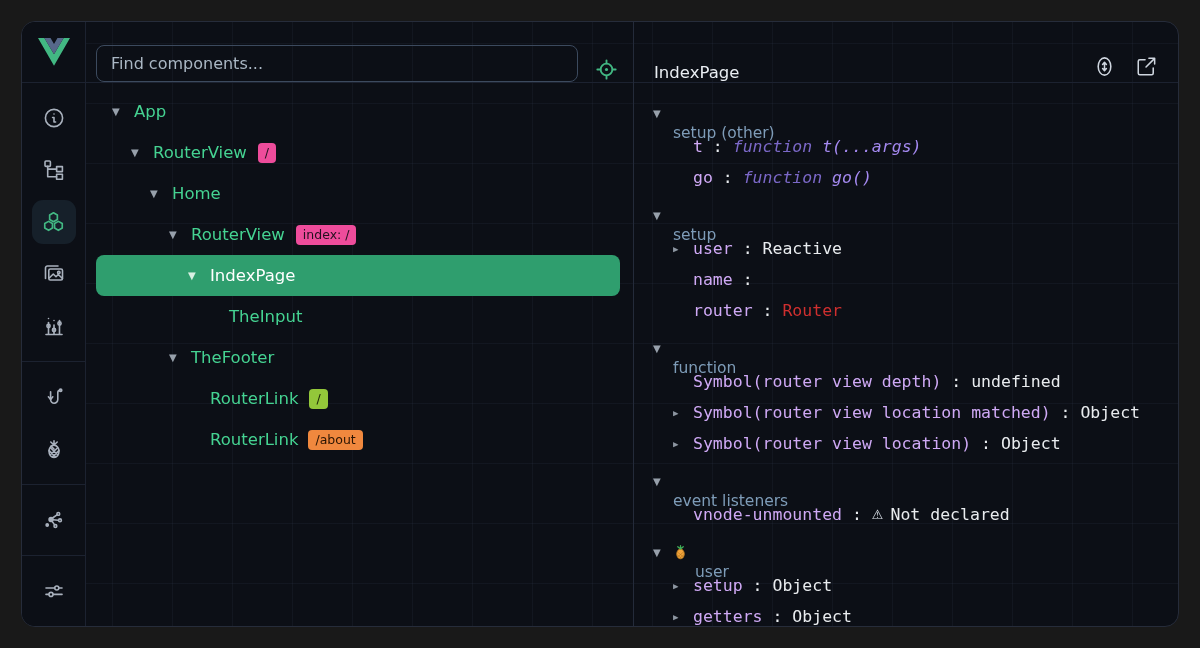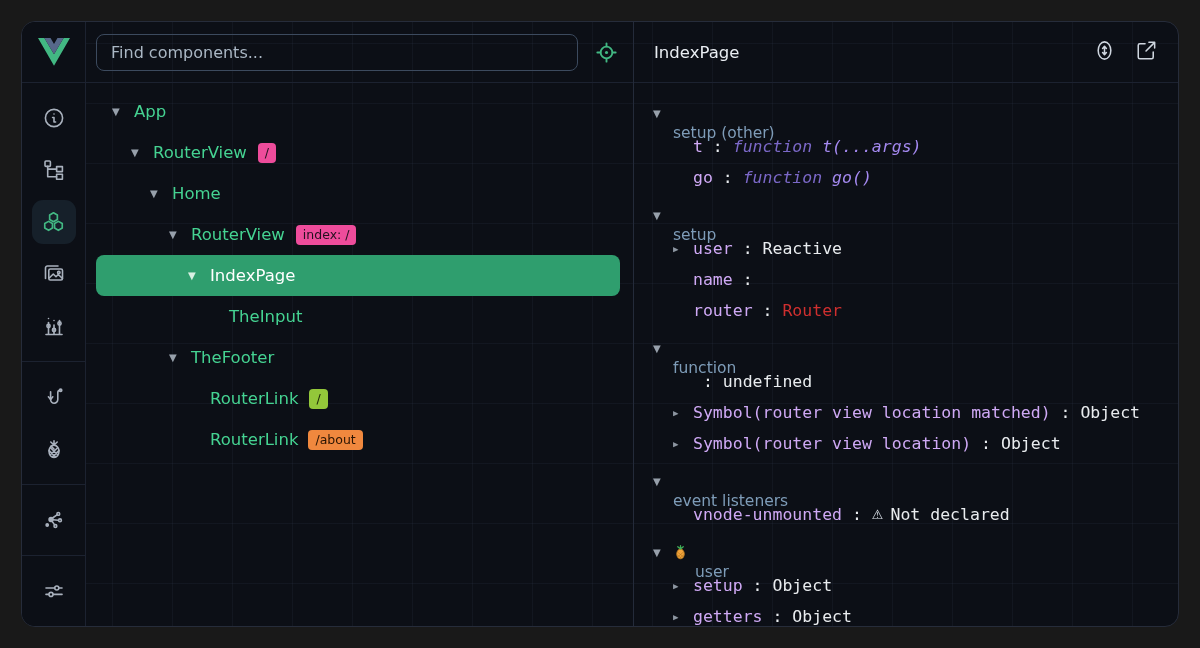--- a/index.html
+++ b/index.html
@@ -28,21 +28,21 @@
     flex:1; display:flex; min-width:0;
     background-image:
       linear-gradient(rgba(150,175,220,0.05) 1px, transparent 1px),
       linear-gradient(90deg, rgba(150,175,220,0.05) 1px, transparent 1px);
     background-size:60px 60px;
     background-position:26px 21px;
   }
   .tree-panel { width:548px; flex:0 0 548px; border-right:1px solid #242b3a; display:flex; flex-direction:column; min-width:0; }
   .inspector-panel { flex:1; display:flex; flex-direction:column; min-width:0; }
 
-  .panel-header { height:61px; flex:0 0 61px; border-bottom:1px solid #1c2230; display:flex; align-items:center; }
+  .panel-header { height:61px; flex:0 0 61px; border-bottom:1px solid #1c2230; display:flex; align-items:flex-end; }
 
   
   .tree-head { padding:0 14px 0 10px; }
   .search-input {
     width:484px; height:37px; background:transparent; border:1px solid #3c4a5e; border-radius:8px;
     color:#dfe5ec; font-family:"DejaVu Sans", sans-serif; font-size:16px; padding:0 14px; outline:none;
   }
   .search-input::placeholder { color:#aab7c4; opacity:1; }
   .picker-btn { margin-left:16px; color:#42b883; cursor:pointer; display:flex; }
 
@@ -284,21 +284,21 @@
               <span class="sec-arrow">▼</span>
               <span class="sec-label">setup</span>
             </div>
             <div class="insp-row"><span class="rw">▶</span><span class="rkey">user</span><span class="rcolon"> : </span><span class="v-plain">Reactive</span></div>
             <div class="insp-row"><span class="rw"></span><span class="rkey">name</span><span class="rcolon"> : </span><span class="v-muted"> (Ref)</span></div>
             <div class="insp-row"><span class="rw"></span><span class="rkey">router</span><span class="rcolon"> : </span><span class="v-error">Router</span></div>
             <div class="sec-head gap">
               <span class="sec-arrow">▼</span>
               <span class="sec-label">function</span>
             </div>
-            <div class="insp-row"><span class="rw"></span><span class="rcolon"> : </span><span class="v-plain">undefined</span></div>
+            <div class="insp-row"><span class="rw"></span><span class="rkey">Symbol(router view depth)</span><span class="rcolon"> : </span><span class="v-plain">undefined</span></div>
             <div class="insp-row"><span class="rw">▶</span><span class="rkey">Symbol(router view location matched)</span><span class="rcolon"> : </span><span class="v-plain">Object</span></div>
             <div class="insp-row"><span class="rw">▶</span><span class="rkey">Symbol(router view location)</span><span class="rcolon"> : </span><span class="v-plain">Object</span></div>
             <div class="sec-head gap">
               <span class="sec-arrow">▼</span>
               <span class="sec-label">event listeners</span>
             </div>
             <div class="insp-row"><span class="rw"></span><span class="rkey">vnode-unmounted</span><span class="rcolon"> : </span><span class="warn">⚠</span><span class="v-plain">Not declared</span></div>
             <div class="sec-head gap">
               <span class="sec-arrow">▼</span>
               <span class="sec-pin">

